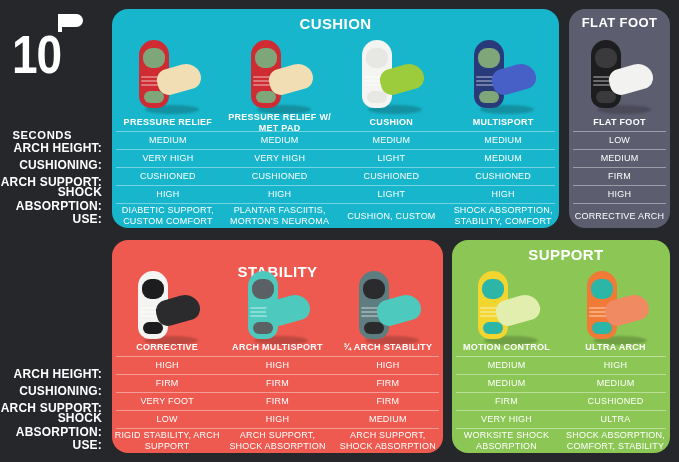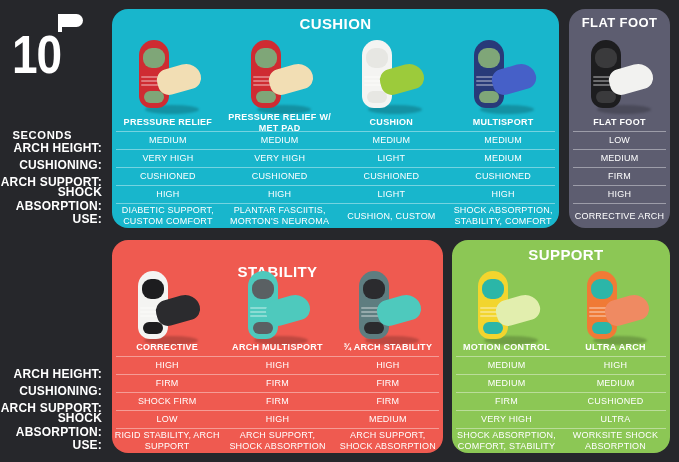--- a/index.html
+++ b/index.html
@@ -355,21 +355,21 @@
           <div class="cell">HIGH</div>
         </div>
         <div class="divider"></div>
         <div class="trow data">
           <div class="cell">FIRM</div>
           <div class="cell">FIRM</div>
           <div class="cell">FIRM</div>
         </div>
         <div class="divider"></div>
         <div class="trow data">
-          <div class="cell">SHOCK FIRM</div>
+          <div class="cell">VERY FOOT</div>
           <div class="cell">FIRM</div>
           <div class="cell">FIRM</div>
         </div>
         <div class="divider"></div>
         <div class="trow data">
           <div class="cell">LOW</div>
           <div class="cell">HIGH</div>
           <div class="cell">MEDIUM</div>
         </div>
         <div class="divider"></div>
@@ -434,19 +434,19 @@
           <div class="cell">FIRM</div>
           <div class="cell">CUSHIONED</div>
         </div>
         <div class="divider"></div>
         <div class="trow data">
           <div class="cell">VERY HIGH</div>
           <div class="cell">ULTRA</div>
         </div>
         <div class="divider"></div>
         <div class="trow use">
+          <div class="cell">WORKSITE SHOCK ABSORPTION</div>
           <div class="cell">SHOCK ABSORPTION, COMFORT, STABILITY</div>
-          <div class="cell">WORKSITE SHOCK ABSORPTION</div>
         </div>
       </div>
     </div>
 
 </div>
 
 </body></html>

